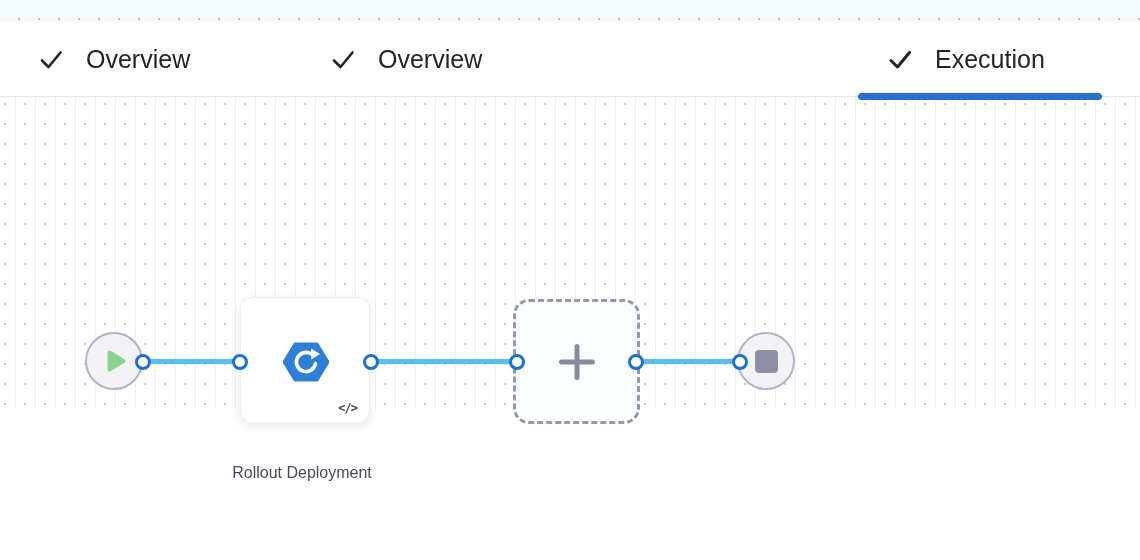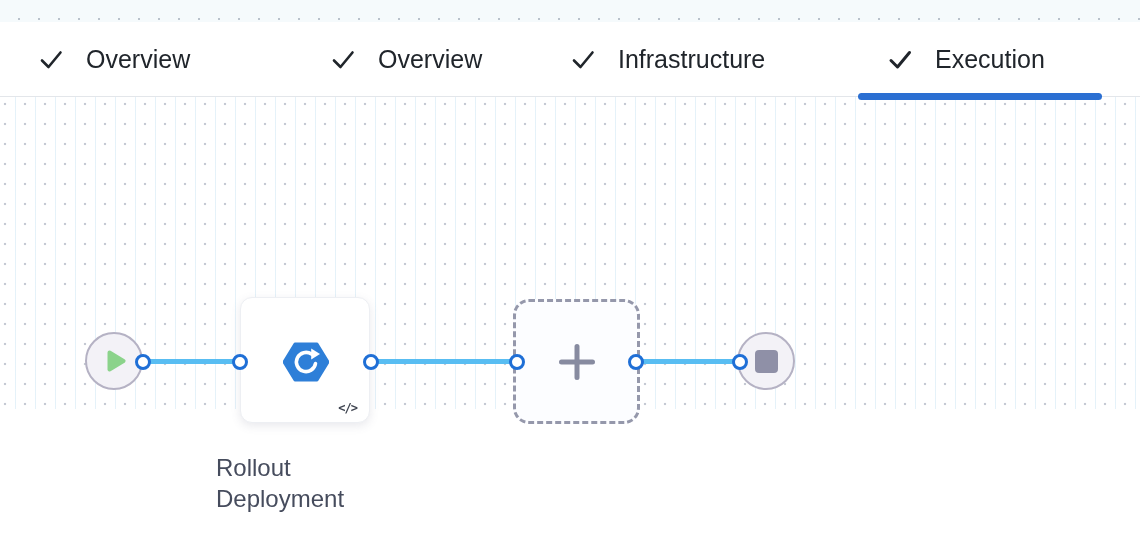--- a/index.html
+++ b/index.html
@@ -98,22 +98,22 @@
   
   .add-step-node {
     position: absolute; left: 513px; top: 202px; width: 127px; height: 125px;
     background: #fcfdff; border: 3px dashed #9598ab; border-radius: 16px;
     display: flex; align-items: center; justify-content: center;
     z-index: 2; cursor: pointer;
   }
 
   
   .node-label {
-    position: absolute; 
-    font-size: 24px; line-height: 31px; color: #464c5d;
+    position: absolute; text-align: center;
+    font-size: 16px; line-height: 41px; color: #464c5d;
     z-index: 2;
   }
   .rollout-label { left: 216px; top: 355px; width: 172px; }
   .add-step-label { left: 506px; top: 353px; width: 146px; color: #51576a; }
 </style>
 </head>
 <body>
 
 <div class="screen">
 
@@ -128,26 +128,20 @@
       <span class="tab-label">Overview</span>
     </div>
 
     <div class="tab tab2">
       <svg class="tab-check" viewBox="0 0 26 26">
         <path d="M4 14.5 L10.5 21 L22.5 6.5" fill="none" stroke="#20252b" stroke-width="2.6" stroke-linecap="round" stroke-linejoin="round"></path>
       </svg>
       <span class="tab-label">Overview</span>
     </div>
 
-    <div class="tab tab3">
-      <svg class="tab-check" viewBox="0 0 26 26">
-        <path d="M4 14.5 L10.5 21 L22.5 6.5" fill="none" stroke="#20252b" stroke-width="2.6" stroke-linecap="round" stroke-linejoin="round"></path>
-      </svg>
-      <span class="tab-label">Infrastructure</span>
-    </div>
 
     <div class="tab tab4 active">
       <svg class="tab-check" viewBox="0 0 26 26">
         <path d="M4 14.5 L10.5 21 L22.5 6.5" fill="none" stroke="#20252b" stroke-width="3" stroke-linecap="round" stroke-linejoin="round"></path>
       </svg>
       <span class="tab-label">Execution</span>
     </div>
 
     <div class="active-underline" style="background:#2b6fd2;"></div>
   </div>

